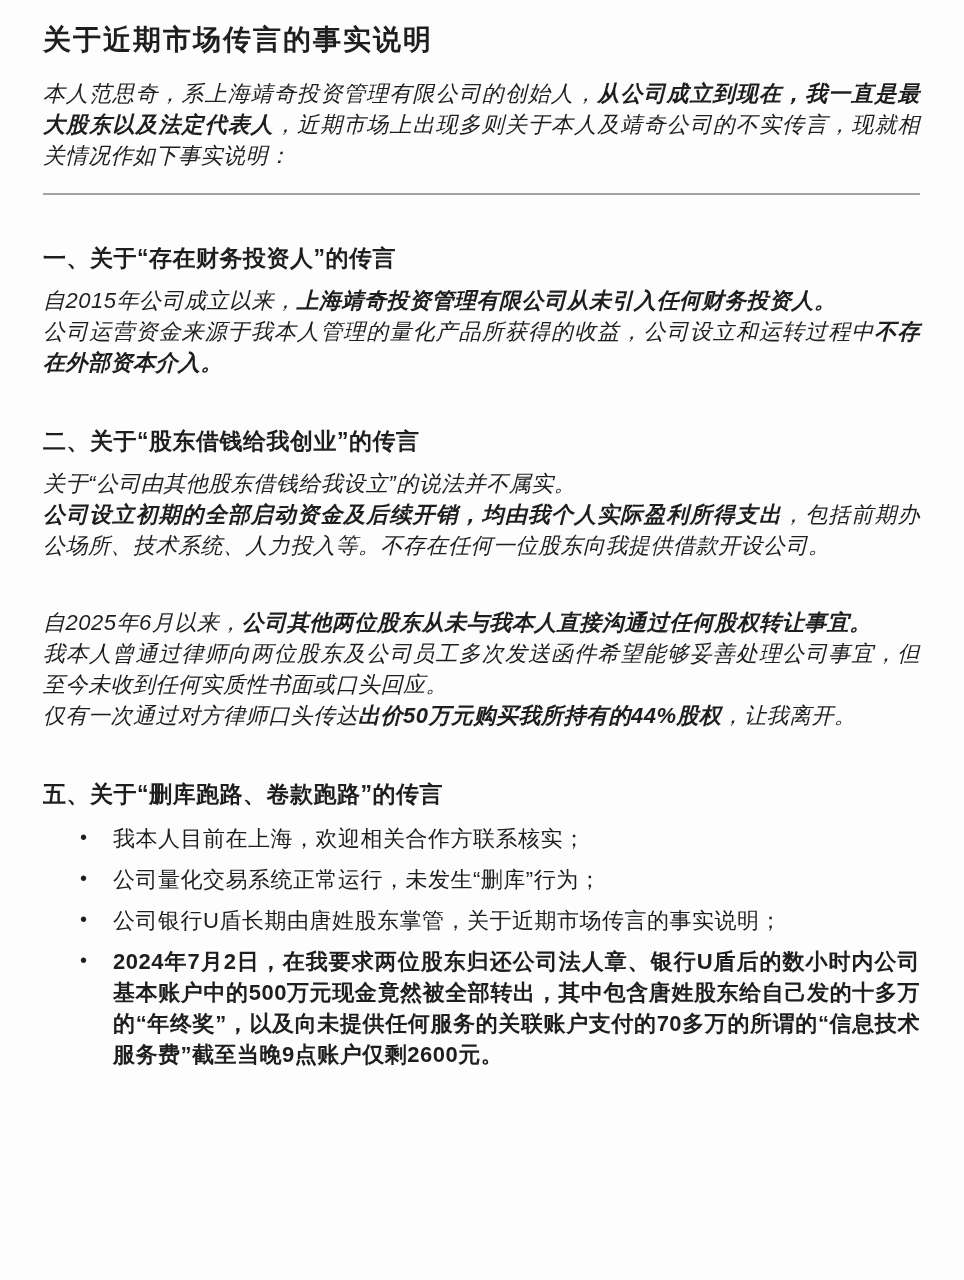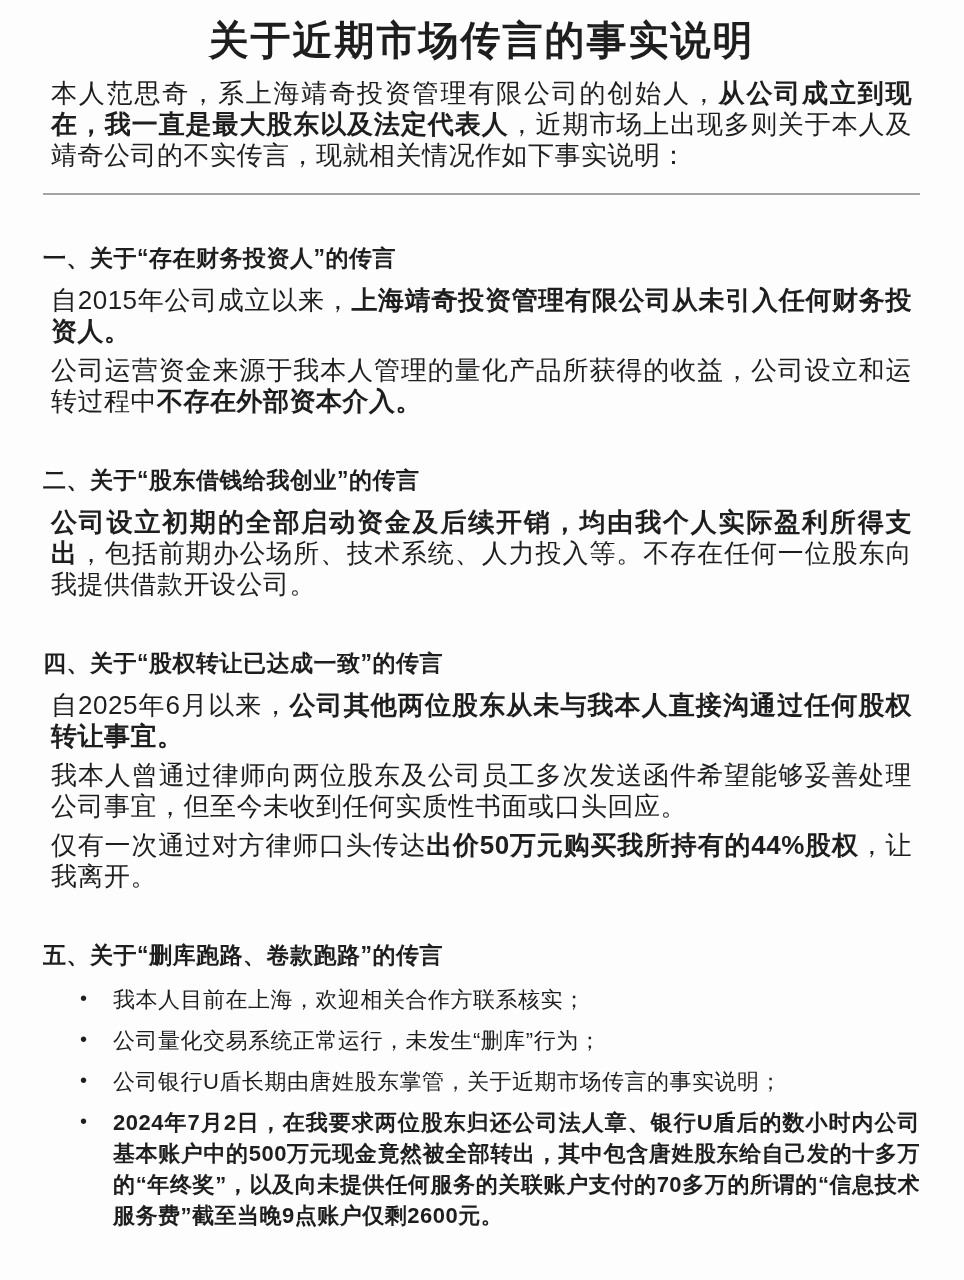--- a/index.html
+++ b/index.html
@@ -7,33 +7,33 @@
     width: 964px;
     height: 1280px;
     box-sizing: border-box;
     overflow: hidden;
     background: #fdfdfd;
     color: #1e1e1e;
     font-family: "Liberation Sans", "DejaVu Sans", sans-serif;
     padding: 14px 44px 30px 43px;
   }
   h1.title {
-    font-size: 40px;
+    font-size: 28px;
     line-height: 40px;
     font-weight: 700;
     letter-spacing: 2px;
     margin: 6px 0 18px 0;
-    text-align: center;
   }
   .para {
-    font-size: 26px;
+    font-size: 22px;
     line-height: 31px;
     letter-spacing: 0.5px;
-    margin: 8px;
+    margin: 0;
     text-align: justify;
+    font-style: italic;
   }
   .b { font-weight: 700; }
   hr.divider {
     border: none;
     border-top: 2px solid #a3a3a3;
     margin: 22px 0 0 0;
   }
   section.sec { margin-top: 46px; }
   h2.sec-heading {
     font-size: 23px;
@@ -77,26 +77,26 @@
   <hr class="divider">
 
   <section class="sec">
     <h2 class="sec-heading">一、关于“存在财务投资人”的传言</h2>
     <p class="para"><span>自2015年公司成立以来，</span><span class="b">上海靖奇投资管理有限公司从未引入任何财务投资人。</span></p>
     <p class="para"><span>公司运营资金来源于我本人管理的量化产品所获得的收益，公司设立和运转过程中</span><span class="b">不存在外部资本介入。</span></p>
   </section>
 
   <section class="sec">
     <h2 class="sec-heading">二、关于“股东借钱给我创业”的传言</h2>
+    <p class="para"><span>关于“公司由其他股东借钱给我设立”的说法并不属实。</span></p>
     <p class="para"><span class="b">公司设立初期的全部启动资金及后续开销，均由我个人实际盈利所得支出</span><span>，包括前期办公场所、技术系统、人力投入等。不存在任何一位股东向我提供借款开设公司。</span></p>
   </section>
 
 
   <section class="sec">
-    <h2 class="sec-heading">四、关于“股权转让已达成一致”的传言</h2>
     <p class="para"><span>自2025年6月以来，</span><span class="b">公司其他两位股东从未与我本人直接沟通过任何股权转让事宜。</span></p>
     <p class="para"><span>我本人曾通过律师向两位股东及公司员工多次发送函件希望能够妥善处理公司事宜，但至今未收到任何实质性书面或口头回应。</span></p>
     <p class="para"><span>仅有一次通过对方律师口头传达</span><span class="b">出价50万元购买我所持有的44%股权</span><span>，让我离开。</span></p>
   </section>
 
   <section class="sec">
     <h2 class="sec-heading">五、关于“删库跑路、卷款跑路”的传言</h2>
     <ul class="bullets">
       <li><span>我本人目前在上海，欢迎相关合作方联系核实；</span></li>
       <li><span>公司量化交易系统正常运行，未发生“删库”行为；</span></li>

